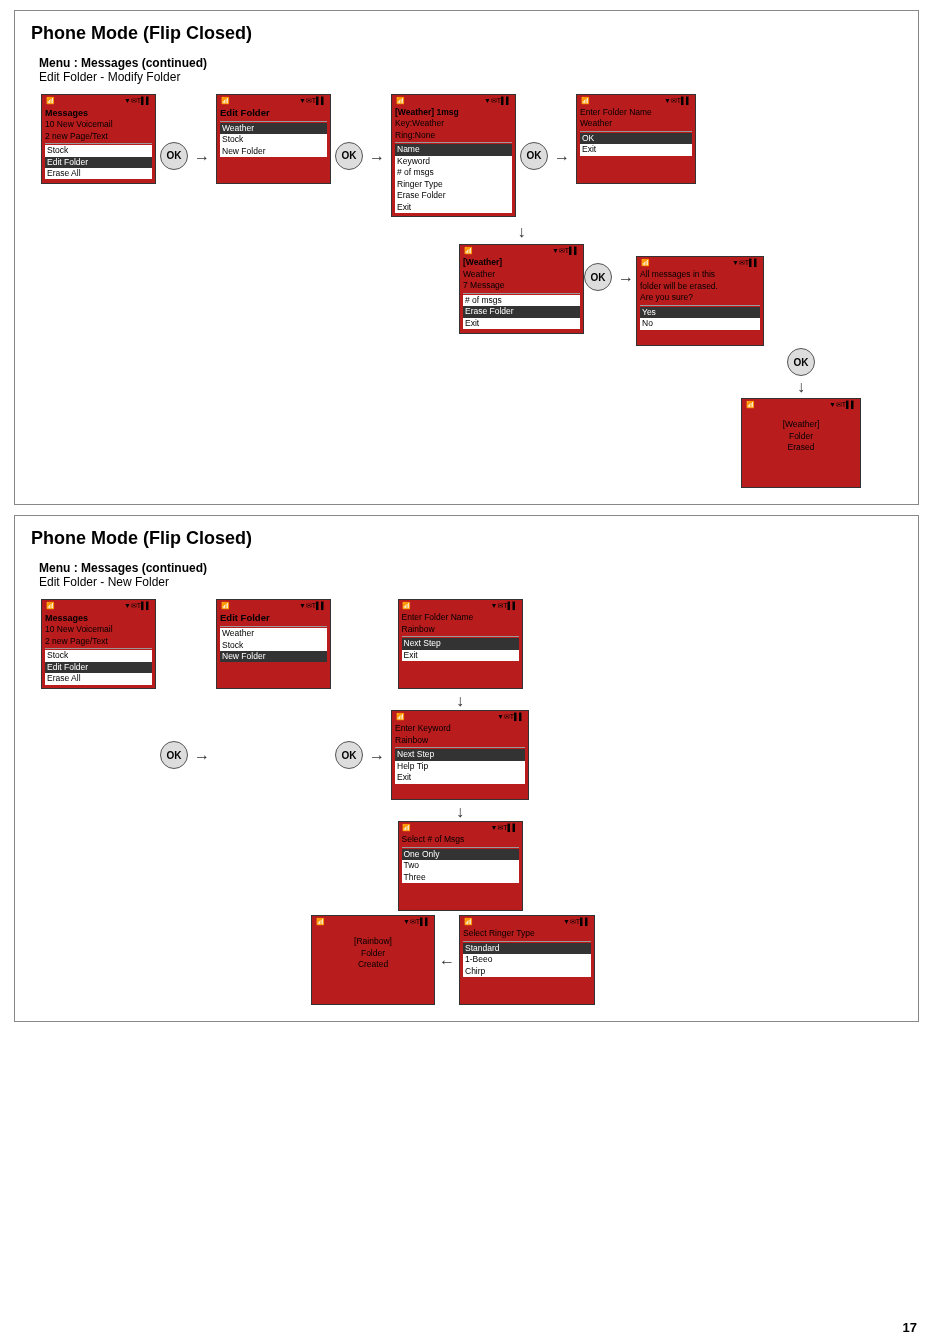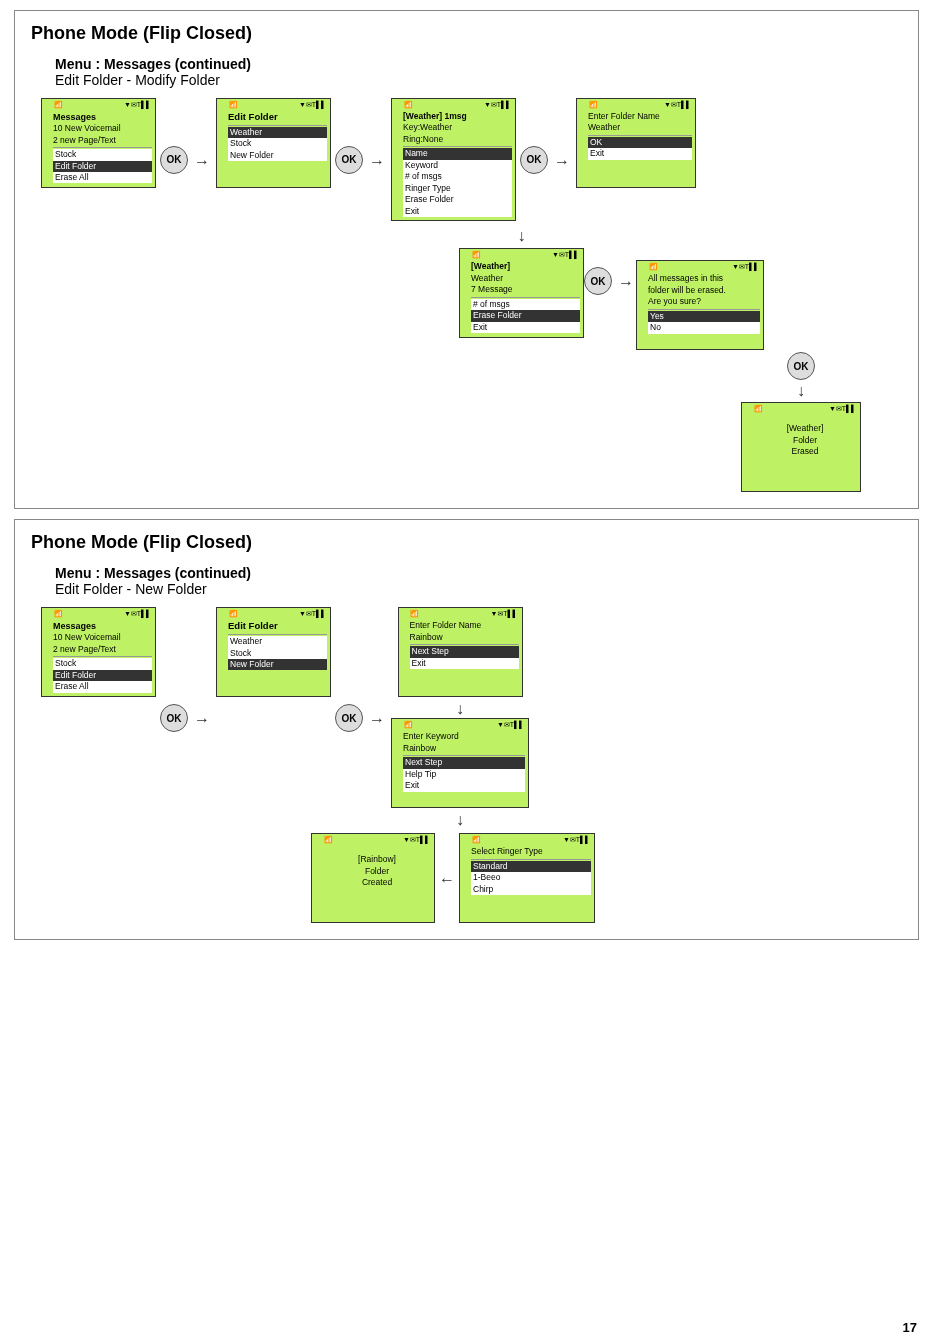--- a/index.html
+++ b/index.html
@@ -27,33 +27,33 @@
       background: #fff;
     }
 
     .section-title {
       font-size: 18px;
       font-weight: bold;
       margin-bottom: 4px;
     }
 
     .subsection-title {
-      font-size: 14px;
+      font-size: 12px;
       font-weight: bold;
       margin-bottom: 10px;
-      margin-left: 24px;
+      margin-left: 8px;
     }
 
     
     .phone-screen {
       border: 1.5px solid #333;
-      background: #bef264;
+      background: #b91c1c;
       width: 120px;
       min-height: 90px;
-      padding: 2px 3px 3px 11px;
+      padding: 2px 3px 3px 3px;
       position: relative;
       flex-shrink: 0;
     }
 
     .phone-status-bar {
       display: flex;
       justify-content: space-between;
       align-items: center;
       font-size: 7px;
       margin-bottom: 2px;
@@ -353,20 +353,33 @@
           <div>Rainbow</div>
           <div class="screen-divider"></div>
           <div class="phone-menu-item selected">Next Step</div>
           <div class="phone-menu-item">Help Tip</div>
           <div class="phone-menu-item">Exit</div>
         </div>
       </div>
 
       <div style="font-size:16px; color:#333; margin-top:3px;">↓</div>
 
+      <div class="phone-screen" style="width:125px;">
+        <div class="phone-status-bar">
+          <span>📶</span>
+            <span>▼✉T▌▌</span>
+        </div>
+        <div class="phone-content">
+          <div>Select # of Msgs</div>
+          <div class="screen-divider"></div>
+          <div class="phone-menu-item selected">One Only</div>
+          <div class="phone-menu-item">Two</div>
+          <div class="phone-menu-item">Three</div>
+        </div>
+      </div>
     </div>
   </div>
 
   <div style="display:flex; flex-direction:row; margin-left:10px; margin-top:4px; align-items:center;">
 
     <div style="width:270px; flex-shrink:0;"></div>
 
     <div class="phone-screen" style="width:124px; text-align:center;">
       <div class="phone-status-bar">
         <span>📶</span>

